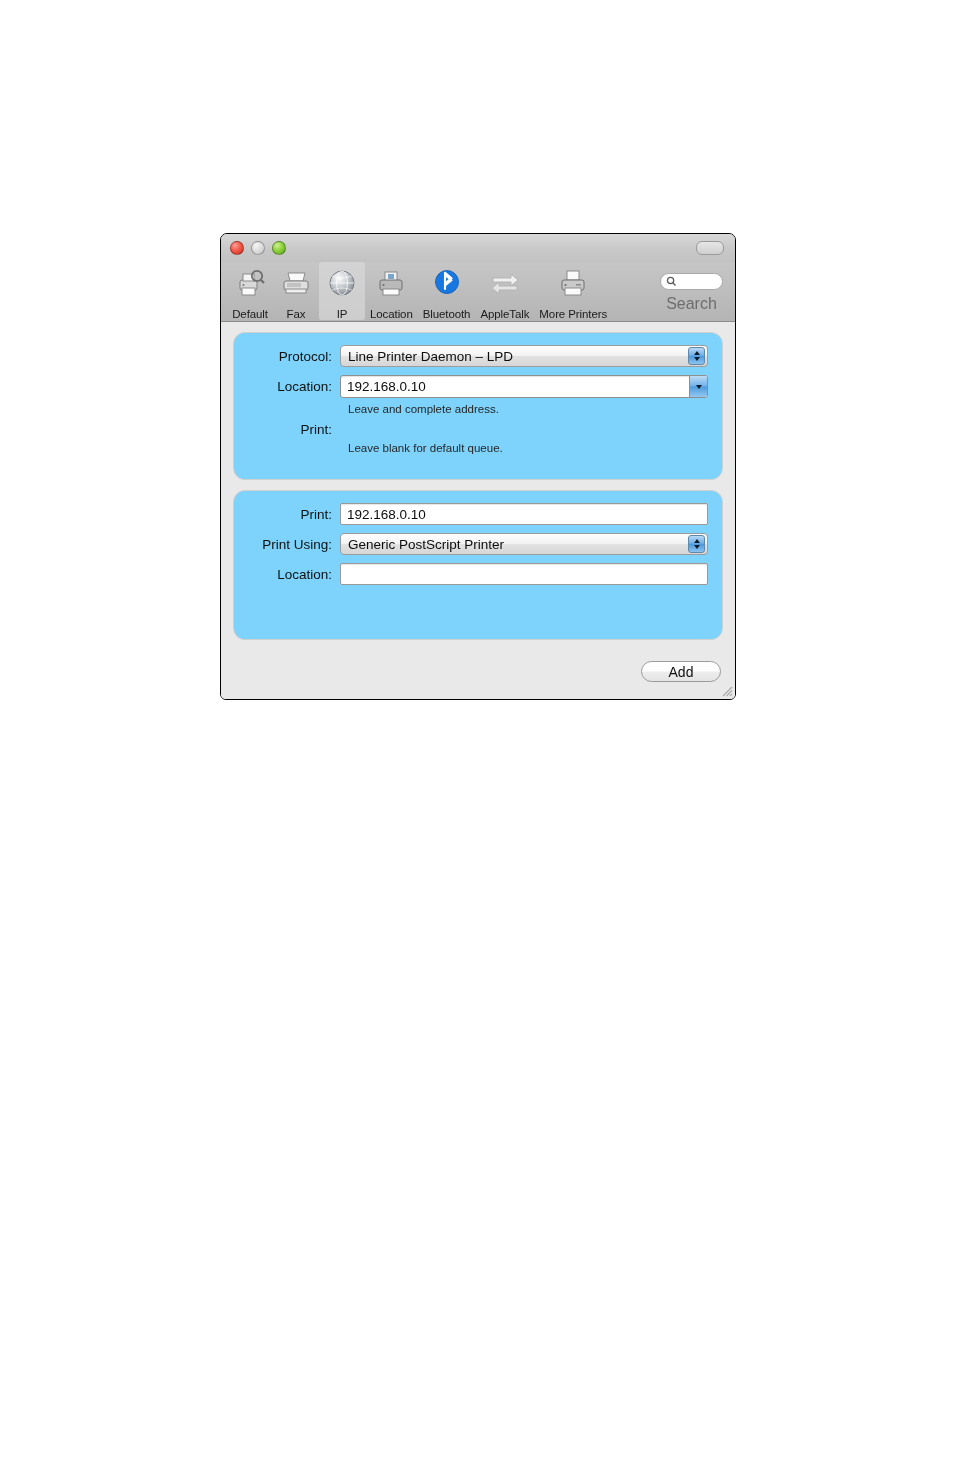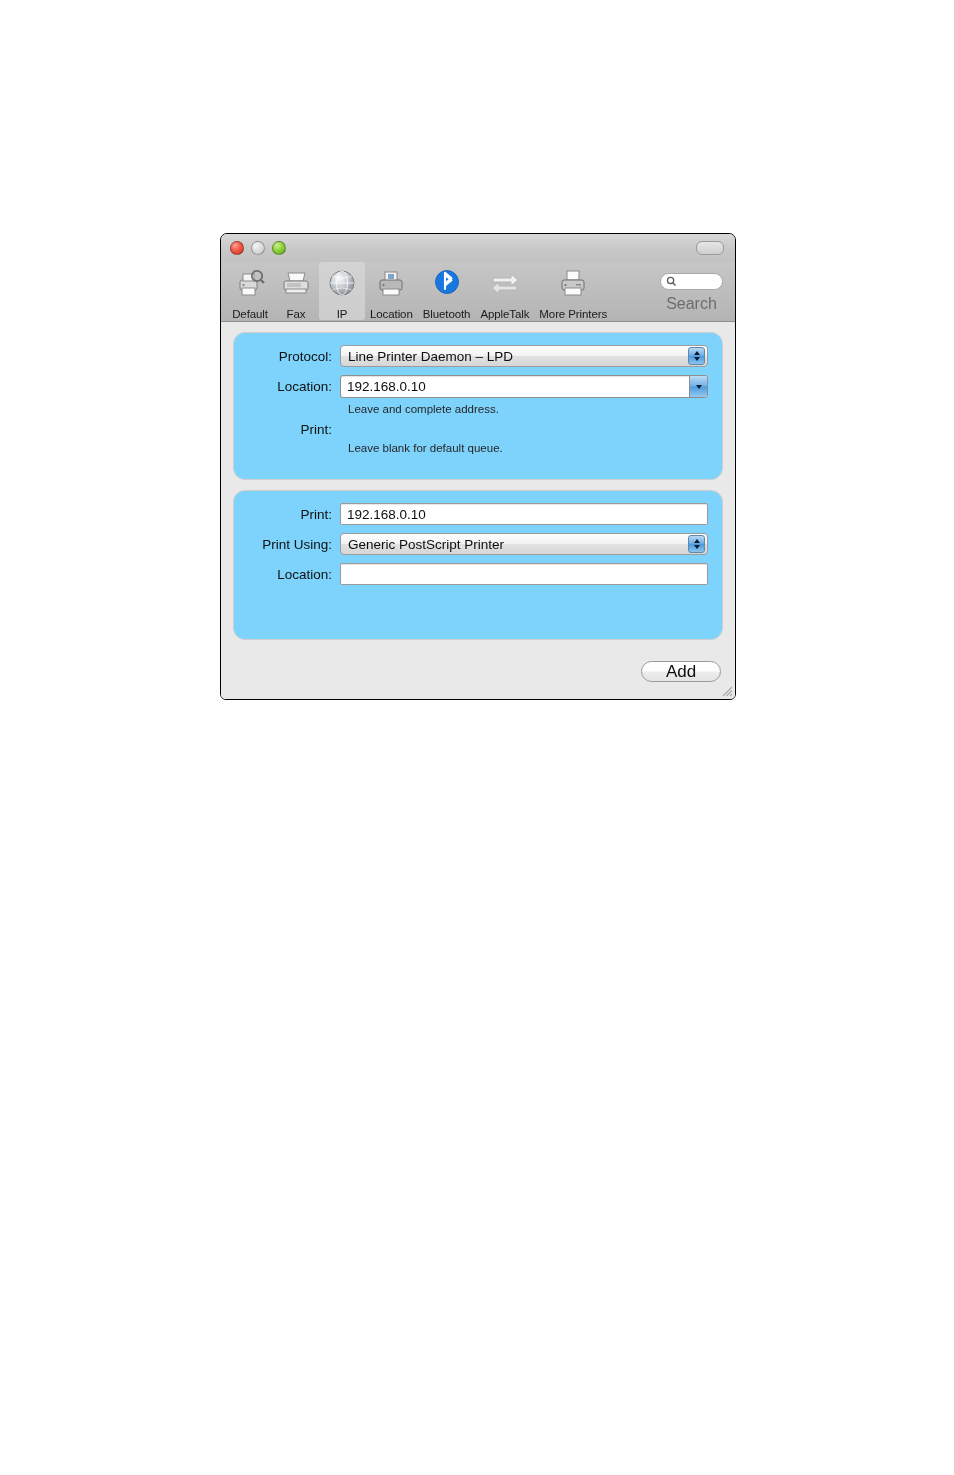--- a/index.html
+++ b/index.html
@@ -309,21 +309,21 @@
     right: 14px;
     top: 4px;
     width: 80px;
     height: 21px;
     border-radius: 11px;
     border: 1px solid #9b9b9b;
     background: linear-gradient(to bottom, #ffffff 0%, #fdfdfd 48%, #ededed 52%, #e4e4e4 100%);
     display: flex;
     align-items: center;
     justify-content: center;
-    font-size: 17px;
+    font-size: 14px;
     color: #0f0f0f;
     box-sizing: border-box;
   }
   .resize-grip {
     position: absolute;
     right: 2px;
     bottom: 2px;
     width: 13px;
     height: 13px;
   }

